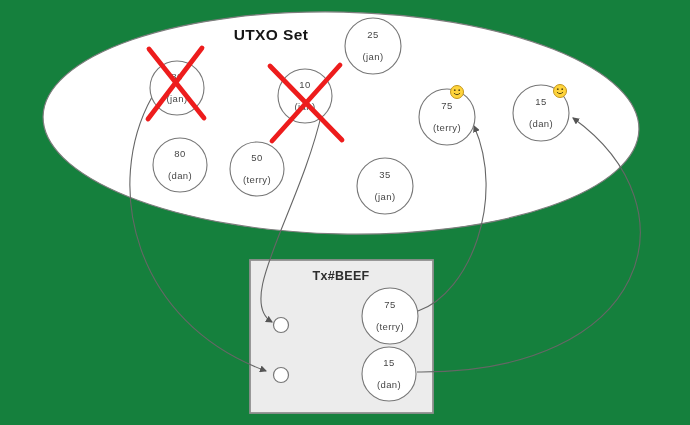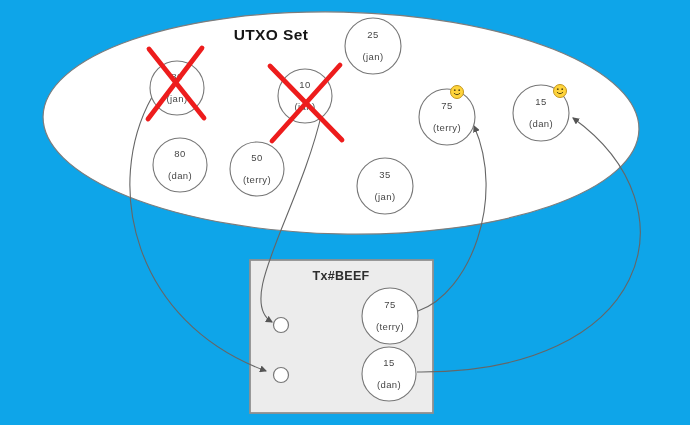--- a/index.html
+++ b/index.html
@@ -1,19 +1,19 @@
 <!DOCTYPE html>
 <html><head>
 <meta charset="utf-8">
 <style>
   html,body{margin:0;padding:0;background:#ffffff;}
   .stage{
     position:relative;
     width:690px;height:425px;
-    background:#0ea5e9;
+    background:#15803d;
     font-family:"Liberation Sans", sans-serif;
     overflow:hidden;
   }
   svg{display:block;}
   svg text{
     font-family:"Liberation Sans", sans-serif;
     fill:#474747;
   }
   .amt,.own{font-size:9.5px;text-anchor:middle;letter-spacing:0.4px;}
   .title-main{font-size:15.5px;font-weight:700;fill:#151515;text-anchor:middle;letter-spacing:0.4px;}

